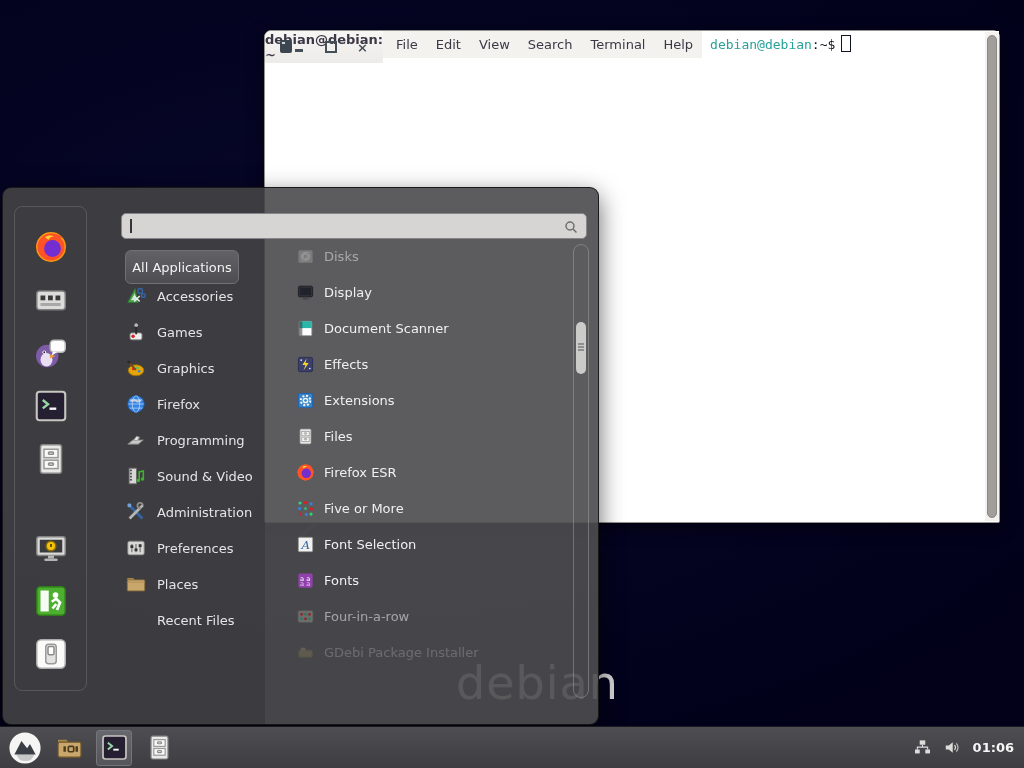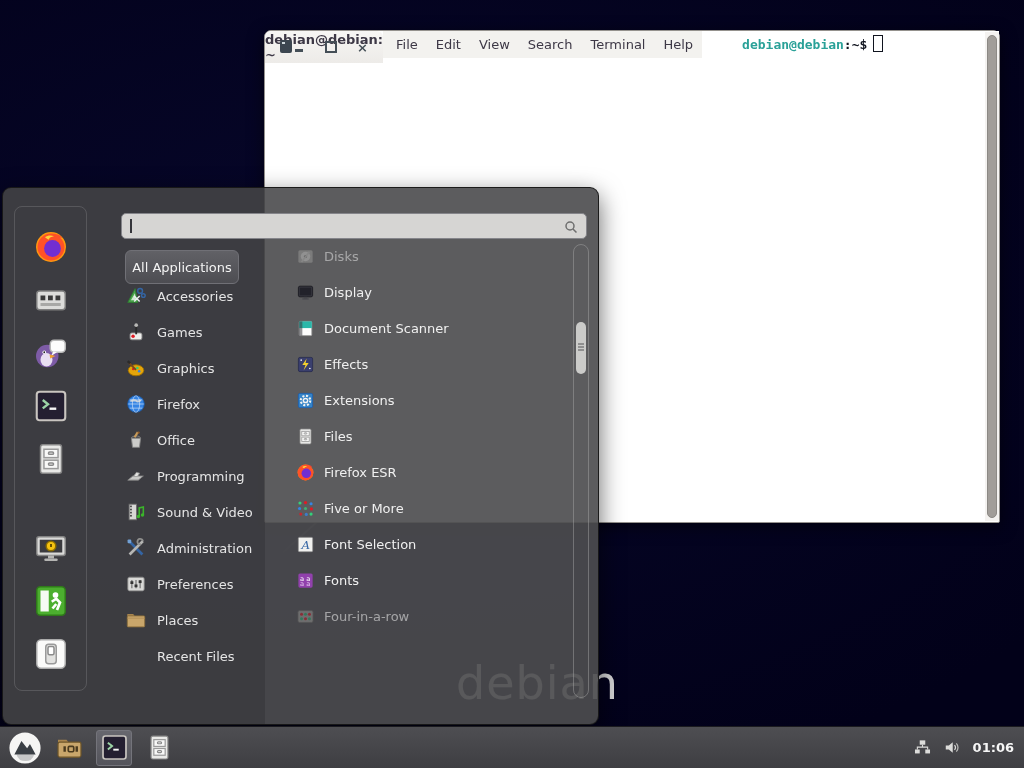--- a/index.html
+++ b/index.html
@@ -23,21 +23,21 @@
   .tb-app-icon::after{content:"";position:absolute;left:2px;top:2px;width:3px;height:2px;background:#cfd8dc;}
   .win-btns{position:absolute;right:12px;top:0;height:32px;display:flex;align-items:center;gap:15px;}
   .wb{width:17px;height:17px;display:flex;align-items:center;justify-content:center;color:#454f57;}
   .wb-min{width:8px;height:3px;background:#454f57;margin-top:7px;}
   .wb-max{width:8px;height:8px;border:2px solid #454f57;}
   .wb-close{font-size:13px;font-weight:bold;line-height:1;}
   .menubar{height:27px;flex:0 0 27px;background:#f3f2ef;display:flex;align-items:center;
     padding-left:4px;font-size:13px;color:#3d3846;}
   .menubar .mi{padding:3px 9px;}
   .term-body{flex:1;position:relative;background:#fff;border-radius:0 0 2px 2px;
-    font-family:"DejaVu Sans Mono","Liberation Mono",monospace;font-size:13px;font-weight:bold;margin-left:32px;}
+    font-family:"DejaVu Sans Mono","Liberation Mono",monospace;font-size:13px;font-weight:normal;}
   .prompt{position:absolute;left:8px;top:4px;white-space:pre;}
   .p-user{color:#2aa198;}
   .p-rest{color:#10141f;}
   .t-cursor{display:inline-block;width:8px;height:15px;border:1.5px solid #10141f;vertical-align:-3px;margin-left:6px;}
   .term-scroll{position:absolute;right:0;top:1px;bottom:1px;width:14px;background:#f4f2f0;border-radius:0 0 2px 0;}
   .term-thumb{position:absolute;left:2px;right:2px;top:3px;bottom:3px;background:#a19d99;border:1px solid #8c8985;border-radius:6px;}
 
   
   .menu{position:absolute;left:2px;top:187px;width:595px;height:536px;
     background:rgba(66,66,68,0.91);border:1px solid rgba(18,18,18,.85);
@@ -261,31 +261,20 @@
               <ellipse cx="12" cy="12" rx="4" ry="9" fill="none" stroke="#ffffff" stroke-opacity=".55"></ellipse>
               <path d="M3.5 12h17M5 7.5h14M5 16.5h14" stroke="#ffffff" stroke-opacity=".55"></path>
               <path d="M6 8c2 1.5 4-1 6 .5s4 .5 5-1" stroke="#deddda" stroke-width="2.2" fill="none" opacity=".85"></path>
             </svg>
           </span>
         <span>Firefox</span>
       </div>
       <div class="cat">
         <span class="cicon">
             <svg viewBox="0 0 24 24">
-              <path d="M7 10h10l-1.2 10H8.2z" fill="#cbcbc9" stroke="#828282"></path>
-              <path d="M7 10c0-1.4 2.2-2.4 5-2.4s5 1 5 2.4" fill="none" stroke="#828282"></path>
-              <path d="M10.5 9L14 3.5" stroke="#c89b5a" stroke-width="2.4"></path>
-              <path d="M14 3.5l1.8 1" stroke="#8a5a2b" stroke-width="2.4"></path>
-            </svg>
-          </span>
-        <span>Office</span>
-      </div>
-      <div class="cat">
-        <span class="cicon">
-            <svg viewBox="0 0 24 24">
               <path d="M3 16.5h11.5l5.5-4.5H8.5z" fill="#c9c9c7" stroke="#808080"></path>
               <path d="M9.5 12l3-4 3.5 1-2 3" fill="#e3e3e1" stroke="#8a8a8a"></path>
             </svg>
           </span>
         <span>Programming</span>
       </div>
       <div class="cat">
         <span class="cicon">
             <svg viewBox="0 0 24 24">
               <rect x="4.5" y="3.5" width="8" height="17" fill="#d7d7d5" stroke="#6e6e6e"></rect>
@@ -459,20 +448,29 @@
               <circle cx="7" cy="9.3" r="1.9" fill="#c01c28"></circle>
               <circle cx="12" cy="9.3" r="1.9" fill="#26a269"></circle>
               <circle cx="17" cy="9.3" r="1.9" fill="#c01c28"></circle>
               <circle cx="7" cy="14.8" r="1.9" fill="#26a269"></circle>
               <circle cx="12" cy="14.8" r="1.9" fill="#c01c28"></circle>
               <circle cx="17" cy="14.8" r="1.9" fill="#26a269"></circle>
             </svg>
           </span>
         <span>Four-in-a-row</span>
       </div>
+      <div class="app dim22">
+        <span class="aicon">
+            <svg viewBox="0 0 24 24">
+              <rect x="3.5" y="9" width="17" height="9" rx="1.5" fill="#b5a05a" stroke="#8a7a40"></rect>
+              <rect x="6" y="6" width="6" height="4" fill="#c9b878"></rect>
+            </svg>
+          </span>
+        <span>GDebi Package Installer</span>
+      </div>
     </div>
 
     <div class="apps-scroll">
       <div class="apps-thumb"></div>
     </div>
   </div>
 
   <div class="taskbar">
     <div class="menu-btn">
       <svg viewBox="0 0 24 24">

